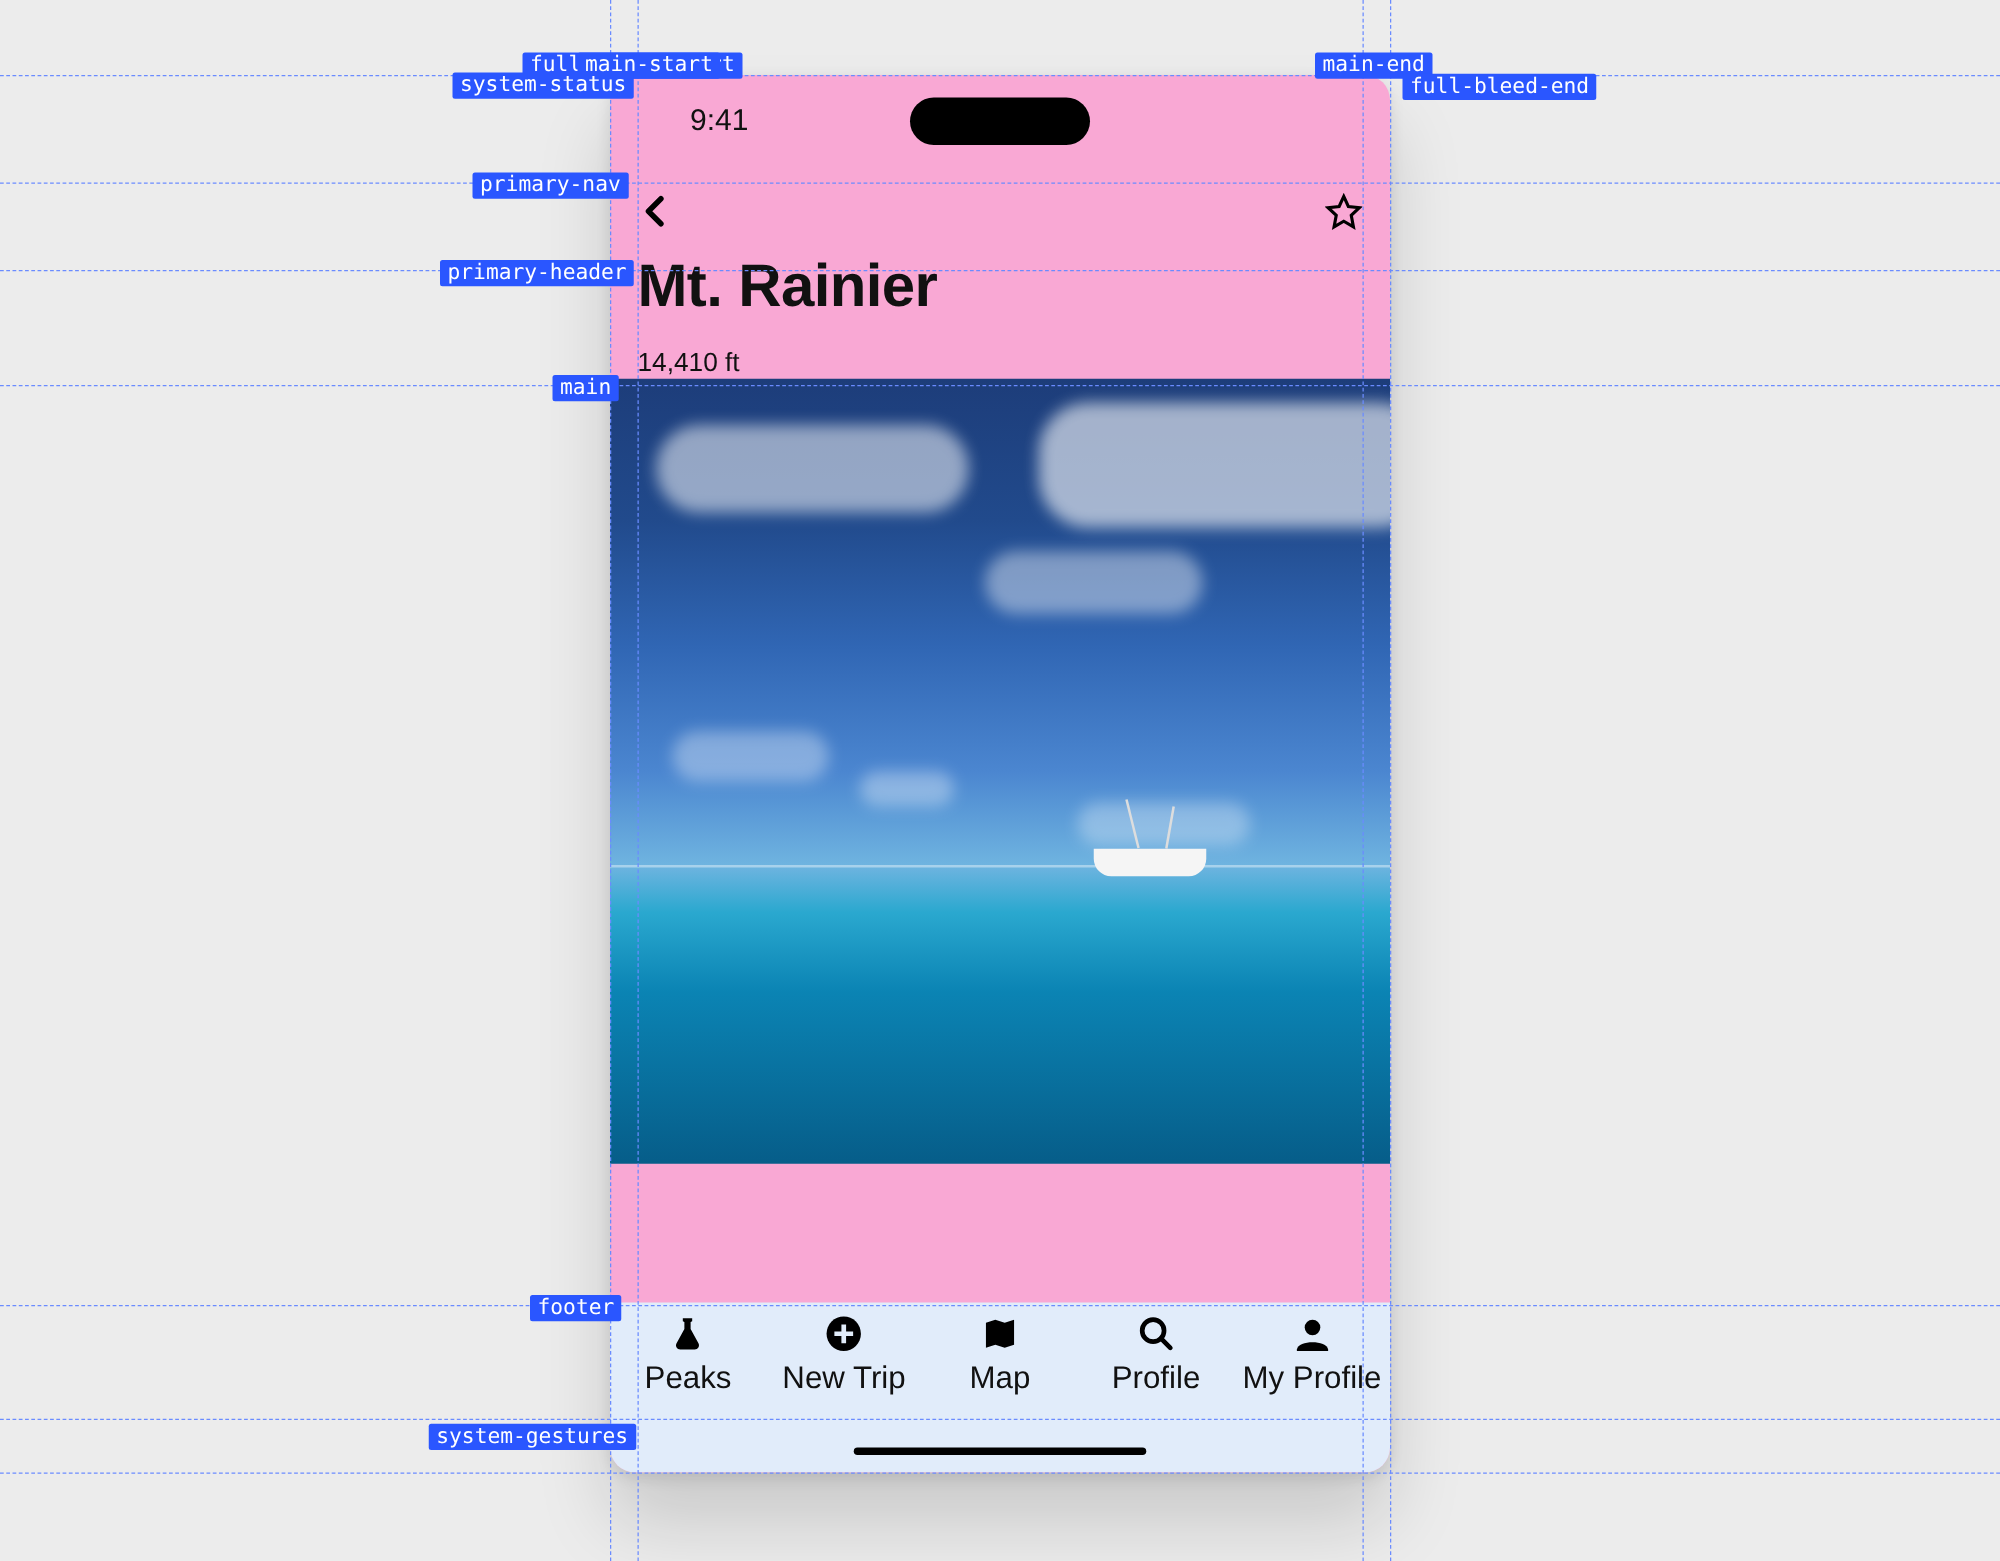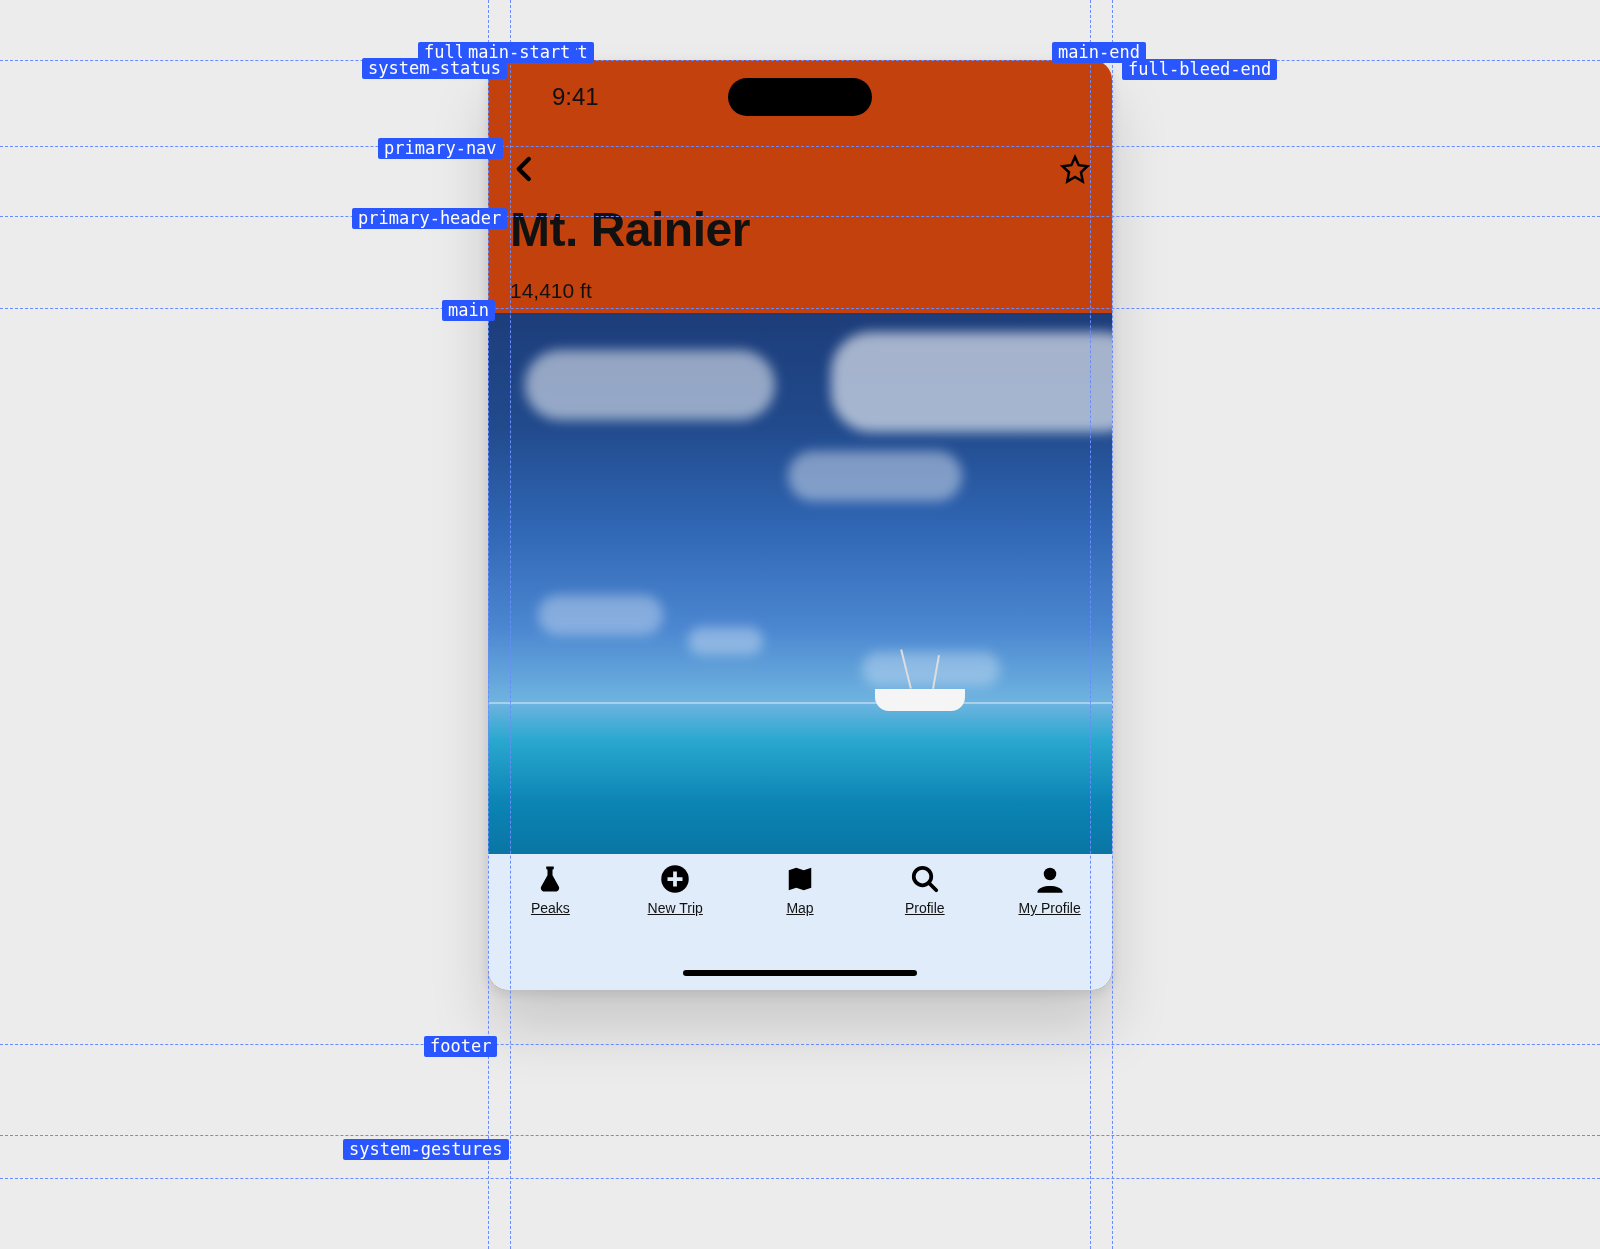--- a/index.html
+++ b/index.html
@@ -9,22 +9,22 @@
     font-family: -apple-system, "Helvetica Neue", Arial, sans-serif;
     background: #ececec;
     color: #111;
   }
   body { position: relative; }
 
   
   .phone {
     position: absolute;
     left: 488px; top: 60px;
-    width: 624px; height: 930px;
-    background: #c2410c;
+    width: 624px; height: 1118px;
+    background: #f9a8d4;
     border-radius: 20px;
     box-shadow: 0 40px 60px rgba(0,0,0,.15), 0 4px 12px rgba(0,0,0,.1);
     overflow: hidden;
   }
 
   .status-bar {
     height: 74px;
     display:flex; align-items:center;
     padding: 0 64px;
     position: relative;
@@ -36,21 +36,21 @@
   }
 
   .nav-row {
     height: 70px;
     display:flex; align-items:center; justify-content:space-between;
     padding: 0 22px;
   }
   .chevron, .star { width:30px; height:30px; display:flex; align-items:center; justify-content:center; }
   .chevron svg, .star svg { display:block; }
 
-  .header { padding: 0 22px 10px; }
+  .header { padding: 0 22px 0; }
   .title { font-size: 48px; font-weight: 800; line-height:1.1; letter-spacing:-.5px; }
   .subtitle { font-size: 21px; margin-top: 22px; }
 
   .hero {
     width:100%; height:628px;
     background: linear-gradient(to bottom,
        #1d3d7a 0%, #214a8c 18%, #3066b4 34%, #4b86d0 50%,
        #6fb4e0 62%, #2aa8cf 68%, #0b84b4 78%, #065d89 100%);
     position: relative;
     overflow:hidden;
@@ -86,21 +86,21 @@
   .boat .mast2{left:60px; height:34px; transform:rotate(10deg);}
 
   .tabbar {
     position:absolute; bottom:0; left:0; right:0;
     height:136px; padding-top:10px;
     display:flex; justify-content:space-around;
     background:#e1ecfa;
   }
   .tab { flex:1; display:flex; flex-direction:column; align-items:center; gap:6px; cursor:pointer; }
   .tab svg { width:30px; height:30px; fill:#000; }
-  .tab-label { font-size:14px;text-decoration:underline; }
+  .tab-label { font-size:25px; }
   .home-indicator{
     position:absolute; bottom:14px; left:50%; transform:translateX(-50%);
     width:234px; height:6px; background:#000; border-radius:3px;
   }
 
   
   .hguide, .vguide {
     position:absolute; z-index:5;
     border:0 dashed #6a8bff;
   }

